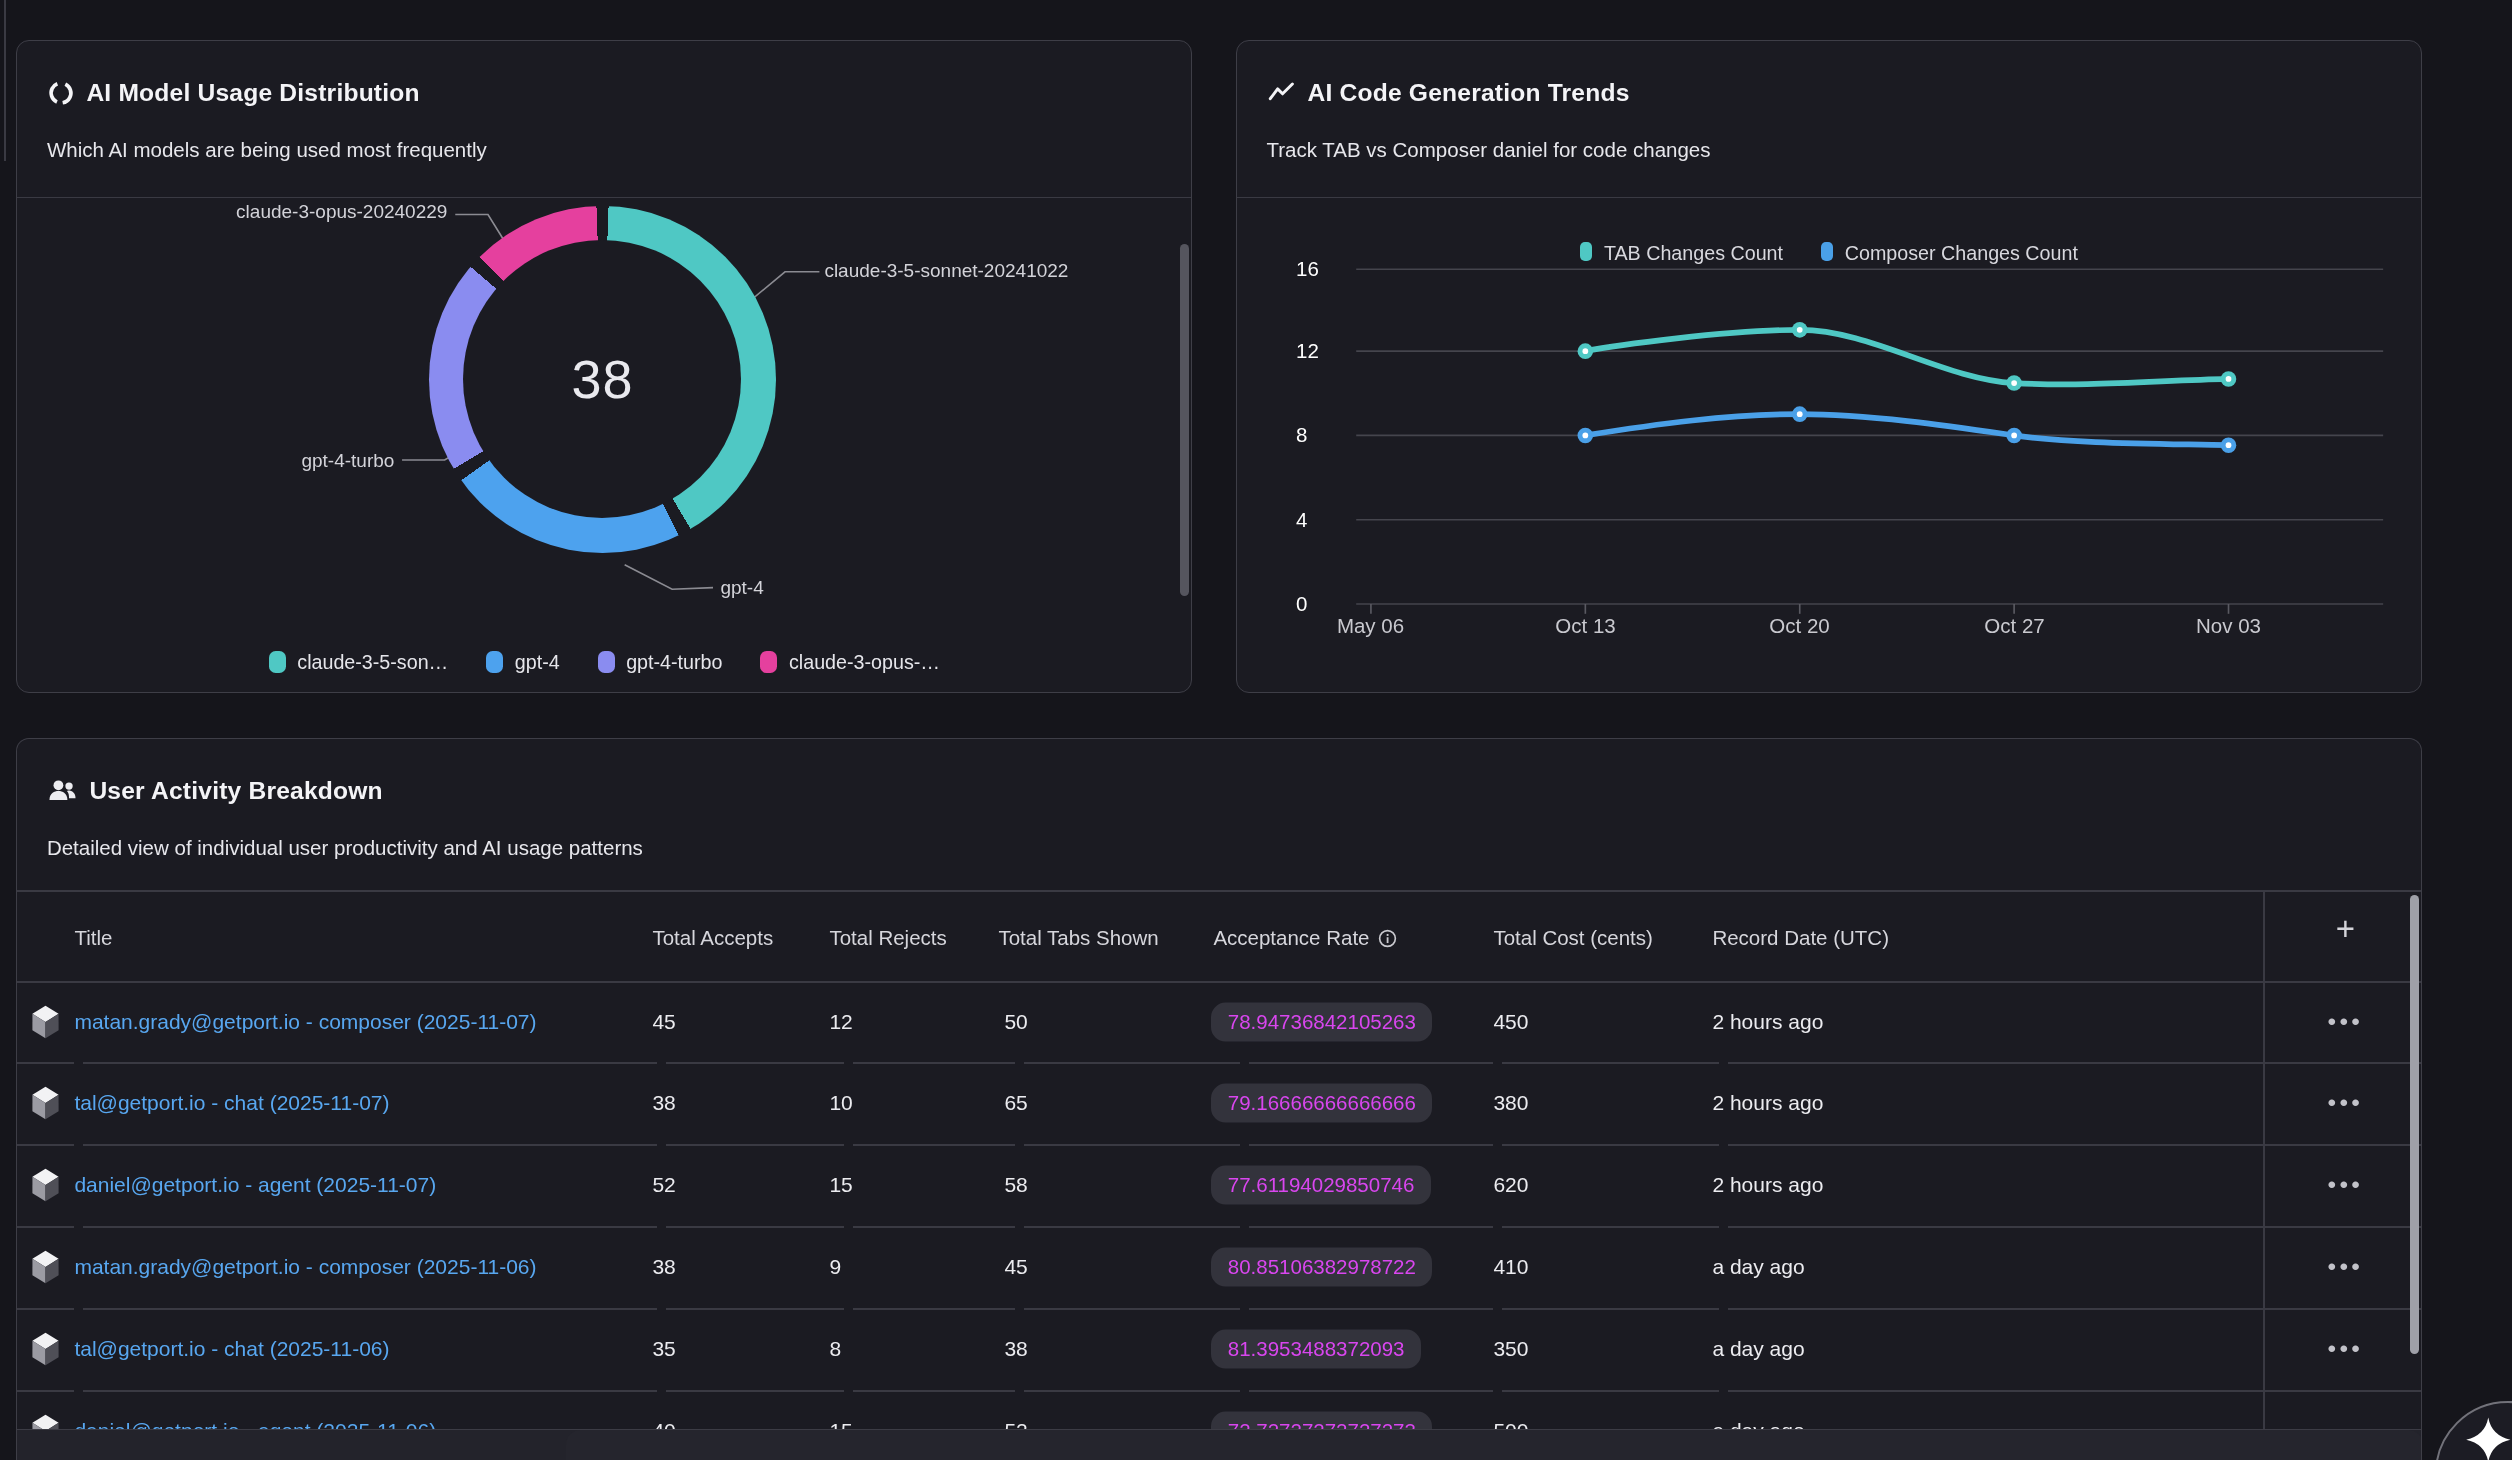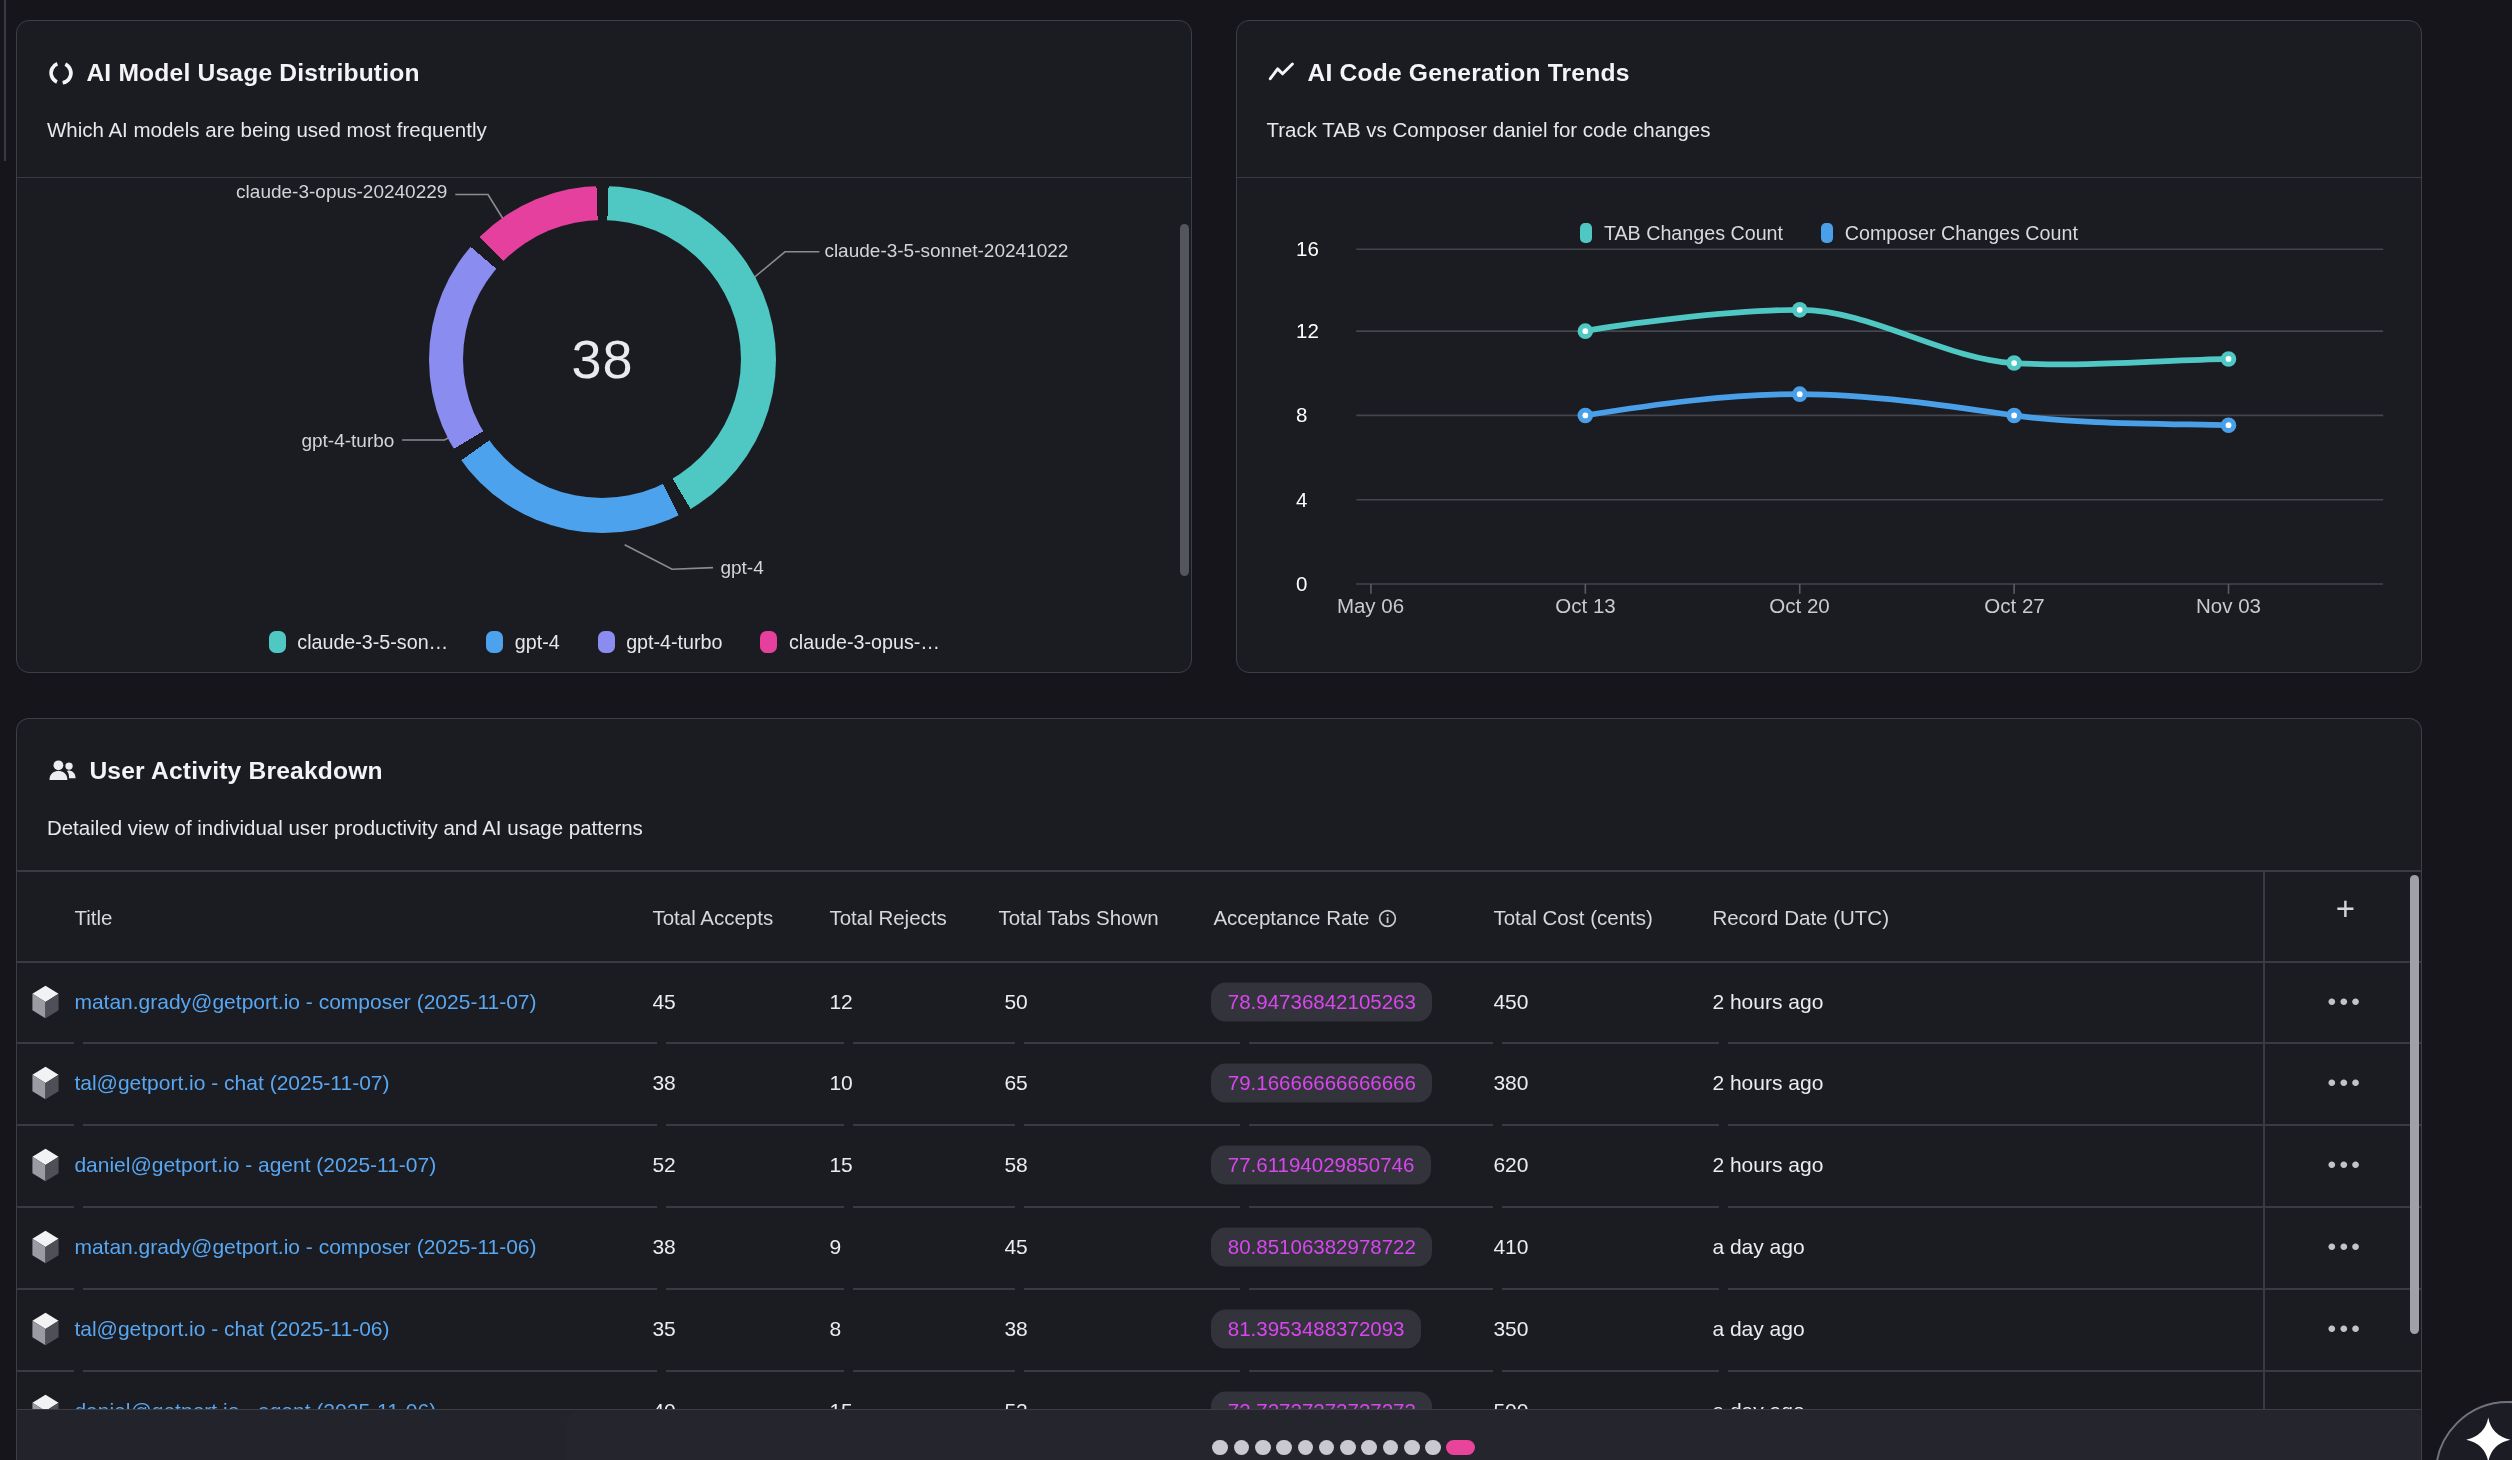--- a/index.html
+++ b/index.html
@@ -10,20 +10,21 @@
     color:#ececf0;
     position:relative;
     overflow:hidden;
   }
   .card {
     position:absolute;
     background:#1b1b22;
     border:1.6px solid #3e3e47;
     border-radius:13px;
     overflow:hidden;
+    margin-top:20px;
   }
   #donut-card { left:16.4px; top:19.7px; width:1176px; height:653px; }
   #trend-card { left:1236px; top:19.7px; width:1186px; height:653px; }
   #table-card { left:16.4px; top:718px; width:2406px; height:778px; border-bottom:none; border-radius:13px 13px 0 0; }
   .card-title {
     position:absolute; left:29.5px; top:38px;
     font-size:24.6px; font-weight:700; color:#f4f4f7; letter-spacing:0.2px;
     display:flex; align-items:center; gap:11.5px; white-space:nowrap;
   }
   .card-sub {
@@ -59,21 +60,21 @@
   #dlabel-sonnet { left:807px;  top:219px; }
   #dlabel-turbo  { right:797px; top:409px; }
   #dlabel-gpt4   { left:703px;  top:536px; }
   #donut-leaders { position:absolute; left:0; top:0; width:1176px; height:653px; pointer-events:none; }
 
   .legend-row {
     position:absolute; left:0; width:100%; display:flex; justify-content:center;
     gap:38px; align-items:center;
   }
   #donut-legend { bottom:18px; }
-  .legend-item { display:flex; align-items:center; gap:11.5px; font-size:19.7px; color:#e6e6eb; white-space:nowrap; }
+  .legend-item { display:flex; gap:11.5px; font-size:19.7px; color:#e6e6eb; white-space:nowrap; }
   .swatch { width:17px; height:22px; border-radius:6.6px; }
 
   
   .vthumb { position:absolute; border-radius:4.9px; }
   #donut-scroll-thumb { right:2.5px; top:203px; width:9px; height:352px; background:#55555e; }
   #table-scroll-thumb { right:2.5px; top:156px; width:9px; height:459px; background:#9fa0a8; }
 
   
   #trend-legend { top:201px; }
   #trend-legend .swatch { width:12.3px; height:19.7px; border-radius:4.9px; }

